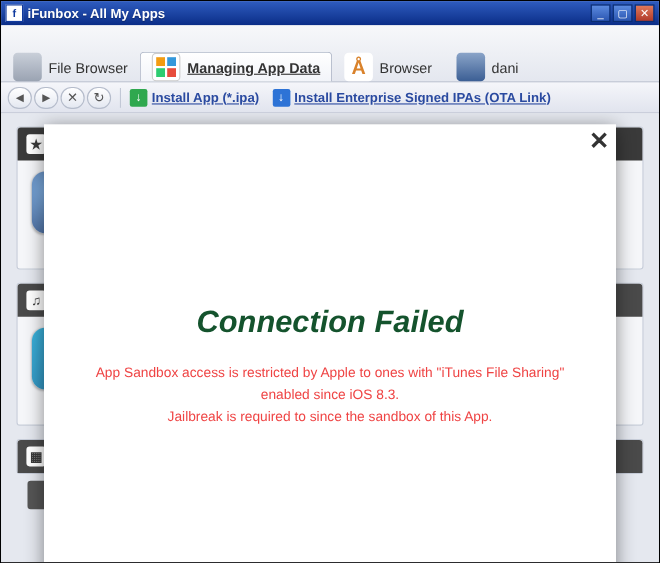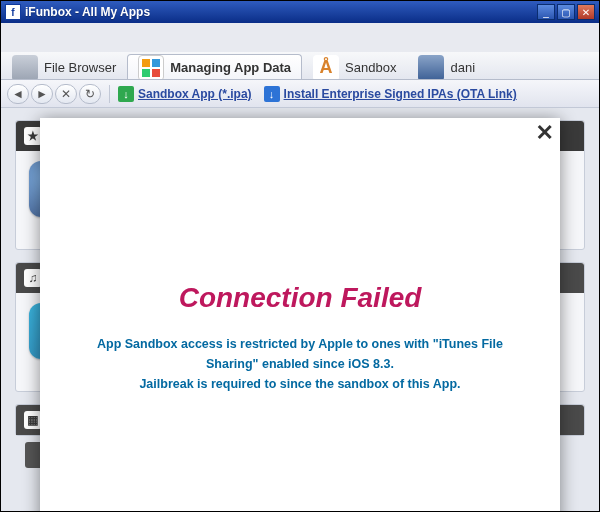--- a/index.html
+++ b/index.html
@@ -7,23 +7,23 @@
   .window { width:600px; height:512px; border:1px solid #000; background:#e8eaf0; display:flex; flex-direction:column; }
 
   
   .titlebar { height:22px; background:linear-gradient(to bottom,#2f5cbf 0%,#0a2d87 100%); display:flex; align-items:center; color:#fff; font-size:12px; padding:0 4px; }
   .titlebar .app-icon { width:16px; height:16px; background:#fff; border:1px solid #103a9e; margin-right:4px; display:flex; align-items:center; justify-content:center; color:#103a9e; font-size:10px; font-weight:bold; }
   .titlebar .title-text { flex:1; font-weight:bold; text-shadow:0 1px 1px rgba(0,0,0,.3); }
   .titlebar .win-btn { width:18px; height:16px; margin-left:2px; background:linear-gradient(to bottom,#5c8be0,#2a55b0); border:1px solid #0a2d70; display:flex; align-items:center; justify-content:center; color:#fff; font-size:10px; cursor:pointer; }
   .titlebar .win-btn.close { background:linear-gradient(to bottom,#e07a5c,#b03a2a); }
 
   
-  .maintabs { height:28px; background:linear-gradient(to bottom,#f7f8fa,#e4e7ef); border-bottom:1px solid #b5bccb; display:flex; align-items:center; padding-top:3px; overflow:hidden;margin-top:29px;}
+  .maintabs { height:52px; background:linear-gradient(to bottom,#f7f8fa,#e4e7ef); border-bottom:1px solid #b5bccb; display:flex; align-items:flex-end; padding-top:3px; overflow:hidden;}
   .mtab { display:flex; align-items:center; padding:0 10px; font-size:13px; color:#333; border:1px solid transparent; border-bottom:none; cursor:pointer; white-space:nowrap;}
-  .mtab.sel { background:linear-gradient(to bottom,#fff,#f2f4f9); border:1px solid #b5bccb; border-bottom:1px solid #f2f4f9; margin-bottom:-1px; border-radius:4px 4px 0 0; font-weight:bold;}
+  .mtab.sel { background:linear-gradient(to bottom,#fff,#f2f4f9); border:1px solid #b5bccb; border-bottom:1px solid #f2f4f9; margin-bottom:-1px; border-radius:4px 4px 0 0; font-weight:bold;text-decoration:underline;}
   .mtab .ticon { width:26px; height:26px; margin-right:6px; border-radius:4px; display:flex; align-items:center; justify-content:center; }
   .ic-folder  { background:linear-gradient(#c9cfd9,#9aa3b2); }
   .ic-manage  { background:#fff; border:1px solid #ccc; }
   .ic-manage::before { content:""; width:18px; height:18px; background:
       linear-gradient(#f39c12,#f39c12) 0 0/8px 8px no-repeat,
       linear-gradient(#3498db,#3498db) 10px 0/8px 8px no-repeat,
       linear-gradient(#2ecc71,#2ecc71) 0 10px/8px 8px no-repeat,
       linear-gradient(#e74c3c,#e74c3c) 10px 10px/8px 8px no-repeat; }
   .ic-tool    { background:linear-gradient(#f6e7b0,#d6b24a); }
   .ic-welcome { background:#fff; color:#d9822b; font-size:18px; font-weight:bold; }
@@ -54,22 +54,22 @@
   .a3 { background:radial-gradient(circle at 30% 30%,#ff9a3c,#e65a0a);}
   .app .aicon::after { content:""; display:block; width:100%; height:100%; border-radius:12px; background:rgba(255,255,255,.15);}
   .hd-badge { position:relative; }
   .hd-badge::before { content:"HD"; position:absolute; top:2px; left:2px; font-size:8px; font-weight:bold; color:#fff; background:#d33; padding:0 2px; border-radius:2px;}
 
   
   .overlay { position:absolute; inset:0; display:flex; justify-content:center; }
   .modal { position:absolute; top:10px; width:520px; height:440px; background:#fff; box-shadow:0 2px 16px rgba(0,0,0,.45); }
   .modal .mclose { position:absolute; top:4px; right:6px; font-size:22px; font-weight:bold; color:#333; cursor:pointer; line-height:1; }
   .modal .mbody { height:100%; display:flex; flex-direction:column; align-items:center; justify-content:center; padding:0 36px; text-align:center;}
-  .mtitle { font-size:28px; font-weight:bold; font-style:italic; color:#be185d; margin-bottom:20px; }
-  .mmsg { font-size:12.5px; font-weight:bold; color:#0369a1; line-height:1.6; }
+  .mtitle { font-size:28px; font-weight:bold; font-style:italic; color:#14532d; margin-bottom:20px; }
+  .mmsg { font-size:12.5px; font-weight:normal; color:#ef4444; line-height:1.6; }
 </style>
 </head>
 <body>
 
 <div class="window">
 
   <div class="titlebar">
     <div class="app-icon">f</div>
     <div class="title-text">iFunbox - All My Apps</div>
     <div class="win-btn">_</div>
@@ -81,37 +81,37 @@
       <div class="mtab">
         <span class="ticon ic-folder"></span>
         <span>File Browser</span>
       </div>
       <div class="mtab sel">
         <span class="ticon ic-manage"></span>
         <span>Managing App Data</span>
       </div>
       <div class="mtab">
         <span class="ticon ic-welcome">Å</span>
-        <span>Sandbox</span>
+        <span>Browser</span>
       </div>
       <div class="mtab">
         <span class="ticon ic-device"></span>
         <span>dani</span>
       </div>
     </div>
 
   <div class="toolbar2">
     <div class="navbtn">◄</div>
     <div class="navbtn">►</div>
     <div class="navbtn">✕</div>
     <div class="navbtn">↻</div>
     <div class="sep"></div>
     <div class="tlink">
       <span class="dl"></span>
-      <span>Sandbox App (*.ipa)</span>
+      <span>Install App (*.ipa)</span>
     </div>
     <div class="tlink ota" style="margin-left:10px;">
       <span class="dl"></span>
       <span>Install Enterprise Signed IPAs (OTA Link)</span>
     </div>
   </div>
 
   <div class="content">
 
     <div class="panel">

